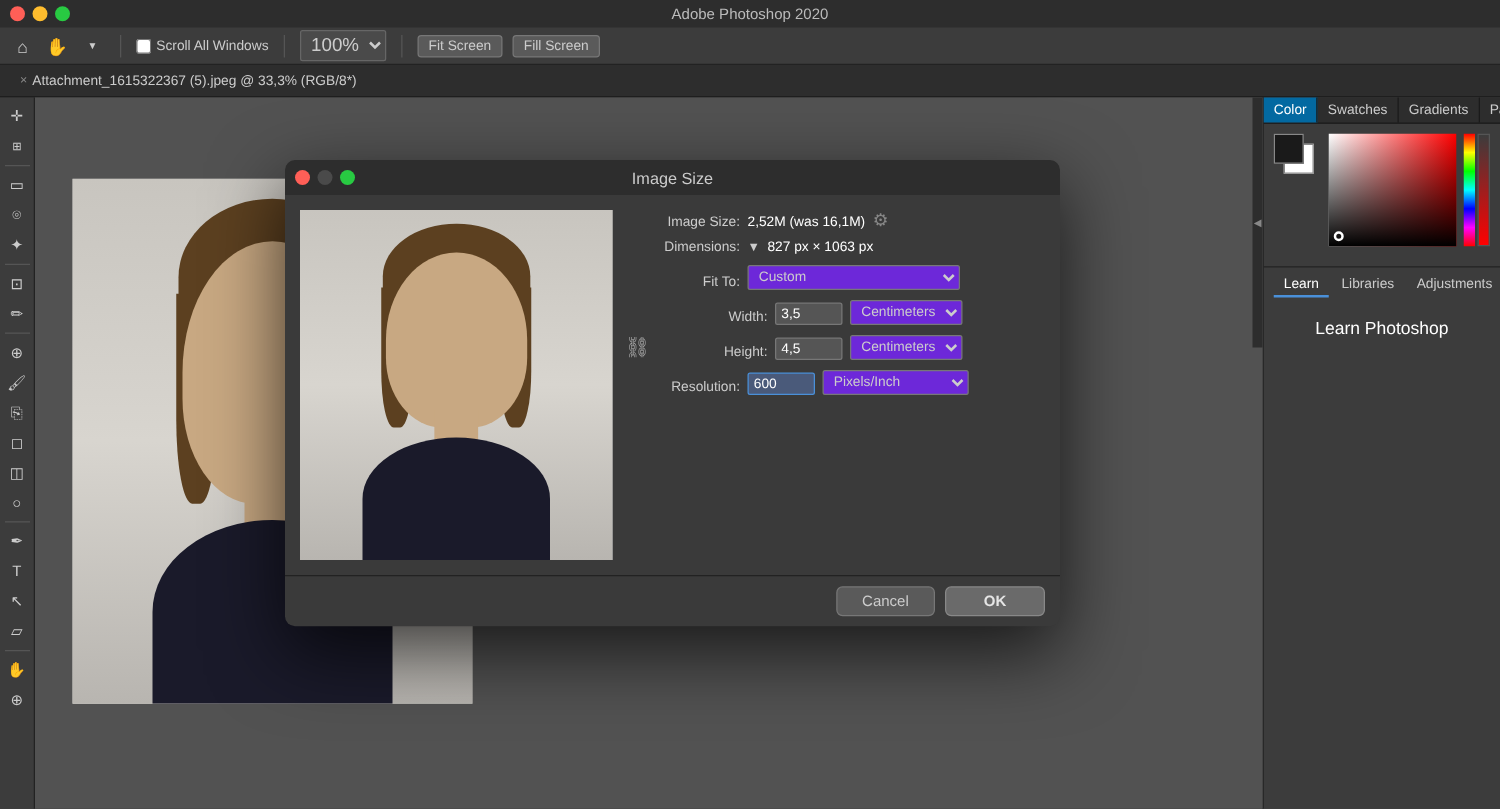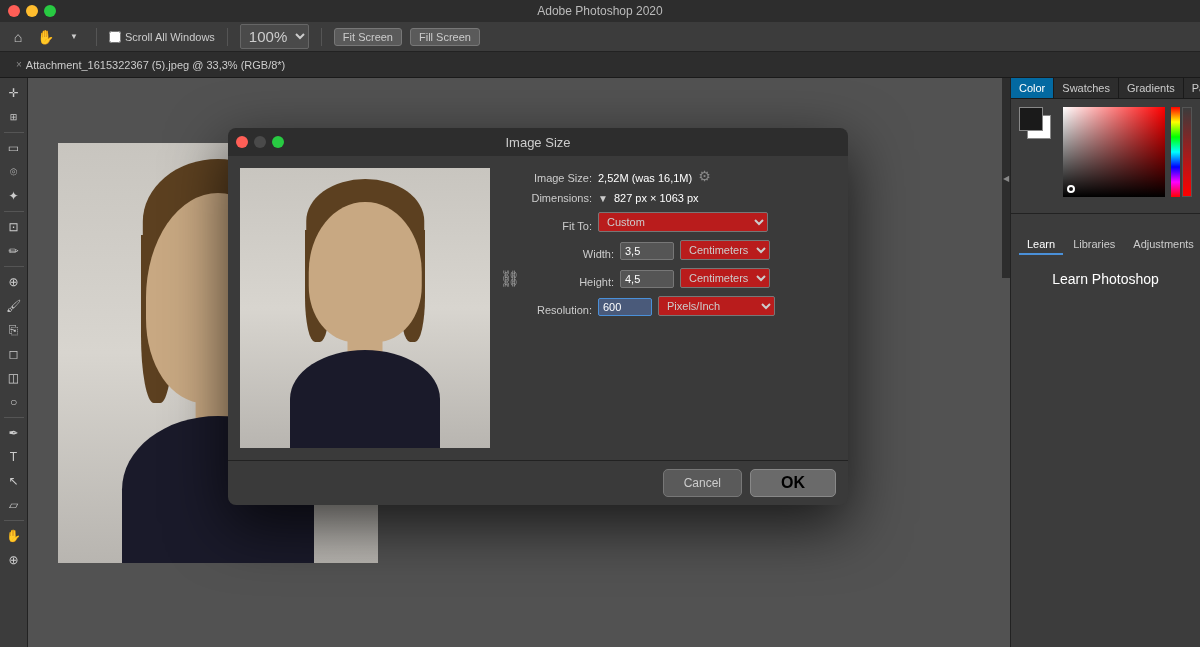--- a/index.html
+++ b/index.html
@@ -269,21 +269,21 @@
       font-size: 11px;
       padding: 2px 4px;
       width: 54px;
       border-radius: 2px;
     }
     .form-input.highlighted {
       border-color: #4a90d9;
       background: #4a5a7a;
     }
     .form-select {
-      background: #b91c1c;
+      background: #6d28d9;
       border: 1px solid #777;
       color: #ccc;
       font-size: 11px;
       padding: 2px 4px;
       border-radius: 2px;
       cursor: pointer;
     }
     .form-select-wide {
       width: 170px;
     }
@@ -310,22 +310,22 @@
       border: 1px solid #777;
       color: #ccc;
       font-size: 12px;
       padding: 4px 20px;
       border-radius: 5px;
       cursor: pointer;
     }
     .btn-ok {
       background: #6a6a6a;
       border: 1px solid #888;
-      color: #000000;
-      font-size: 16px;
+      color: #e5e5e5;
+      font-size: 12px;
       padding: 4px 30px;
       border-radius: 5px;
       cursor: pointer;
       font-weight: 600;
     }
     .gear-btn {
       background: none; border: none; color: #888; cursor: pointer; font-size: 14px;
     }
     .resample-checkbox {
       display: flex;
@@ -593,21 +593,21 @@
             </div>
             <div class="color-hue-bar"></div>
             <div style="width:12px;height:90px;background:linear-gradient(to bottom, rgba(255,0,0,0),rgba(255,0,0,1));border:1px solid #555;"></div>
           </div>
         </div>
       </div>
     </div>
 
     <div style="height:1px;background:#222;"></div>
 
-    <div class="panel-section-tabs" style="padding:4px 8px 0;margin-top:17px;">
+    <div class="panel-section-tabs" style="padding:4px 8px 0;">
       <div class="panel-section-tab active">Learn</div>
       <div class="panel-section-tab">Libraries</div>
       <div class="panel-section-tab">Adjustments</div>
     </div>
 
     <div class="learn-title">Learn Photoshop</div>
   </div>
 </div>
 
 </body></html>

